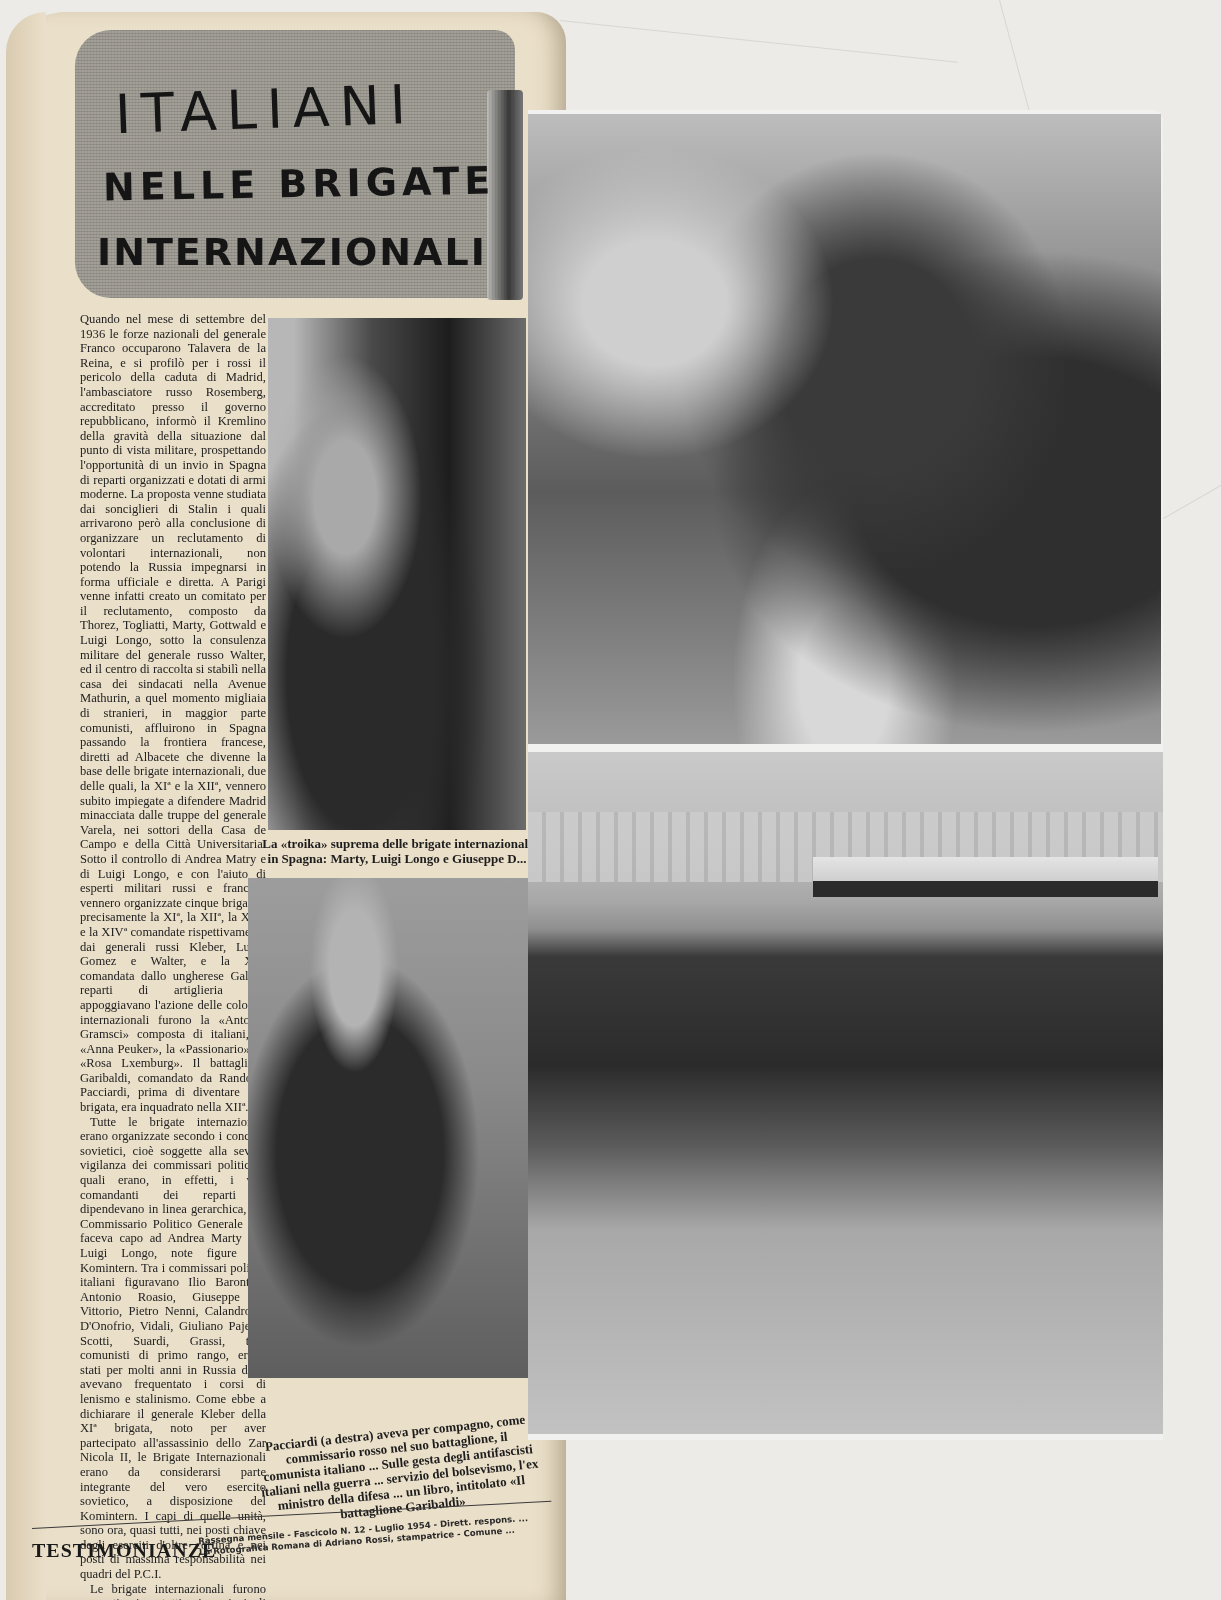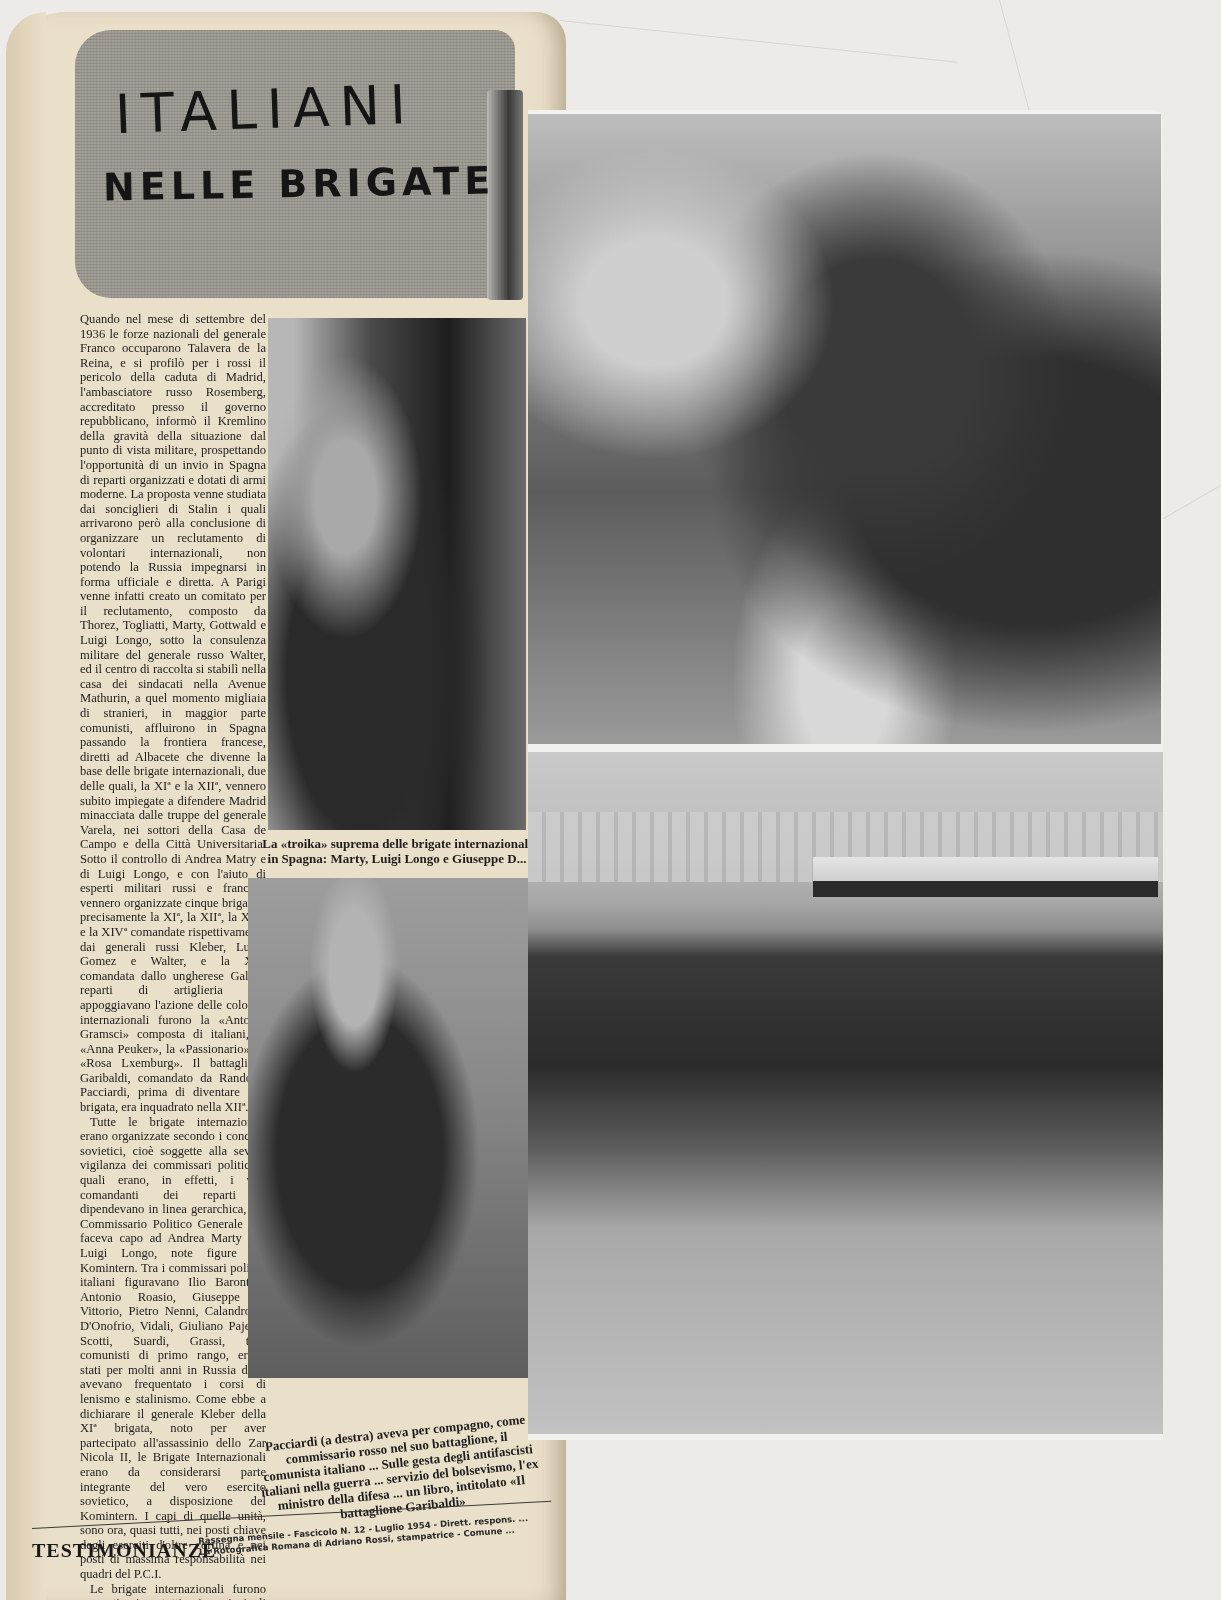--- a/index.html
+++ b/index.html
@@ -56,20 +56,21 @@
 
 <div class="bg-line" style="left:560px;top:20px;width:400px;transform:rotate(6deg);"></div>
 <div class="bg-line" style="left:1000px;top:0;width:260px;transform:rotate(75deg);"></div>
 <div class="bg-line" style="left:1160px;top:520px;width:120px;transform:rotate(-30deg);"></div>
 
 <div class="left-page"></div>
 
 <div class="title-box">
   <div class="title-line t1">ITALIANI</div>
   <div class="title-line t2">NELLE BRIGATE</div>
+  <div class="title-line t3">INTERNAZIONALI</div>
   <div class="title-photo-edge"></div>
 </div>
 
 <div class="article">
   <p>Quando nel mese di settembre del 1936 le forze nazionali del generale Franco occuparono Talavera de la Reina, e si profilò per i rossi il pericolo della caduta di Madrid, l'ambasciatore russo Rosemberg, accreditato presso il governo repubblicano, informò il Kremlino della gravità della situazione dal punto di vista militare, prospettando l'opportunità di un invio in Spagna di reparti organizzati e dotati di armi moderne. La proposta venne studiata dai sonciglieri di Stalin i quali arrivarono però alla conclusione di organizzare un reclutamento di volontari internazionali, non potendo la Russia impegnarsi in forma ufficiale e diretta. A Parigi venne infatti creato un comitato per il reclutamento, composto da Thorez, Togliatti, Marty, Gottwald e Luigi Longo, sotto la consulenza militare del generale russo Walter, ed il centro di raccolta si stabilì nella casa dei sindacati nella Avenue Mathurin, a quel momento migliaia di stranieri, in maggior parte comunisti, affluirono in Spagna passando la frontiera francese, diretti ad Albacete che divenne la base delle brigate internazionali, due delle quali, la XIª e la XIIª, vennero subito impiegate a difendere Madrid minacciata dalle truppe del generale Varela, nei sottori della Casa de Campo e della Città Universitaria. Sotto il controllo di Andrea Matry e di Luigi Longo, e con l'aiuto di esperti militari russi e francesi, vennero organizzate cinque brigate e precisamente la XIª, la XIIª, la XIIIª e la XIVª comandate rispettivamente dai generali russi Kleber, Lucas Gomez e Walter, e la XVª comandata dallo ungherese Gall. I reparti di artiglieria che appoggiavano l'azione delle colonne internazionali furono la «Antonio Gramsci» composta di italiani, la «Anna Peuker», la «Passionario», la «Rosa Lxemburg». Il battaglione Garibaldi, comandato da Randolfo Pacciardi, prima di diventare una brigata, era inquadrato nella XIIª.</p>
   <p>Tutte le brigate internazionali erano organizzate secondo i concetti sovietici, cioè soggette alla severa vigilanza dei commissari politici, i quali erano, in effetti, i veri comandanti dei reparti e dipendevano in linea gerarchica, dal Commissario Politico Generale che faceva capo ad Andrea Marty e a Luigi Longo, note figure del Komintern. Tra i commissari politici italiani figuravano Ilio Barontini, Antonio Roasio, Giuseppe di Vittorio, Pietro Nenni, Calandrone, D'Onofrio, Vidali, Giuliano Pajetta, Scotti, Suardi, Grassi, tutti comunisti di primo rango, erano stati per molti anni in Russia dove avevano frequentato i corsi di lenismo e stalinismo. Come ebbe a dichiarare il generale Kleber della XIª brigata, noto per aver partecipato all'assassinio dello Zar Nicola II, le Brigate Internazionali erano da considerarsi parte integrante del vero esercito sovietico, a disposizione del Komintern. I capi di quelle unità, sono ora, quasi tutti, nei posti chiave degli eserciti d'oltre cortina e nei posti di massima responsabilità nei quadri del P.C.I.</p>
   <p>Le brigate internazionali furono presenti in tutti i principali combattimenti, la XIª e la IIª si batterono per la difesa di Madrid nel novembre del 1936 e riuscirono ad evitare la caduta della capitale spagnola, risollevando il morale dei marxisti spagnoli, e presero parte più tardi alle battaglie dello Ja-</p>
 </div>
 
 <div class="photo photo-troika"></div>

